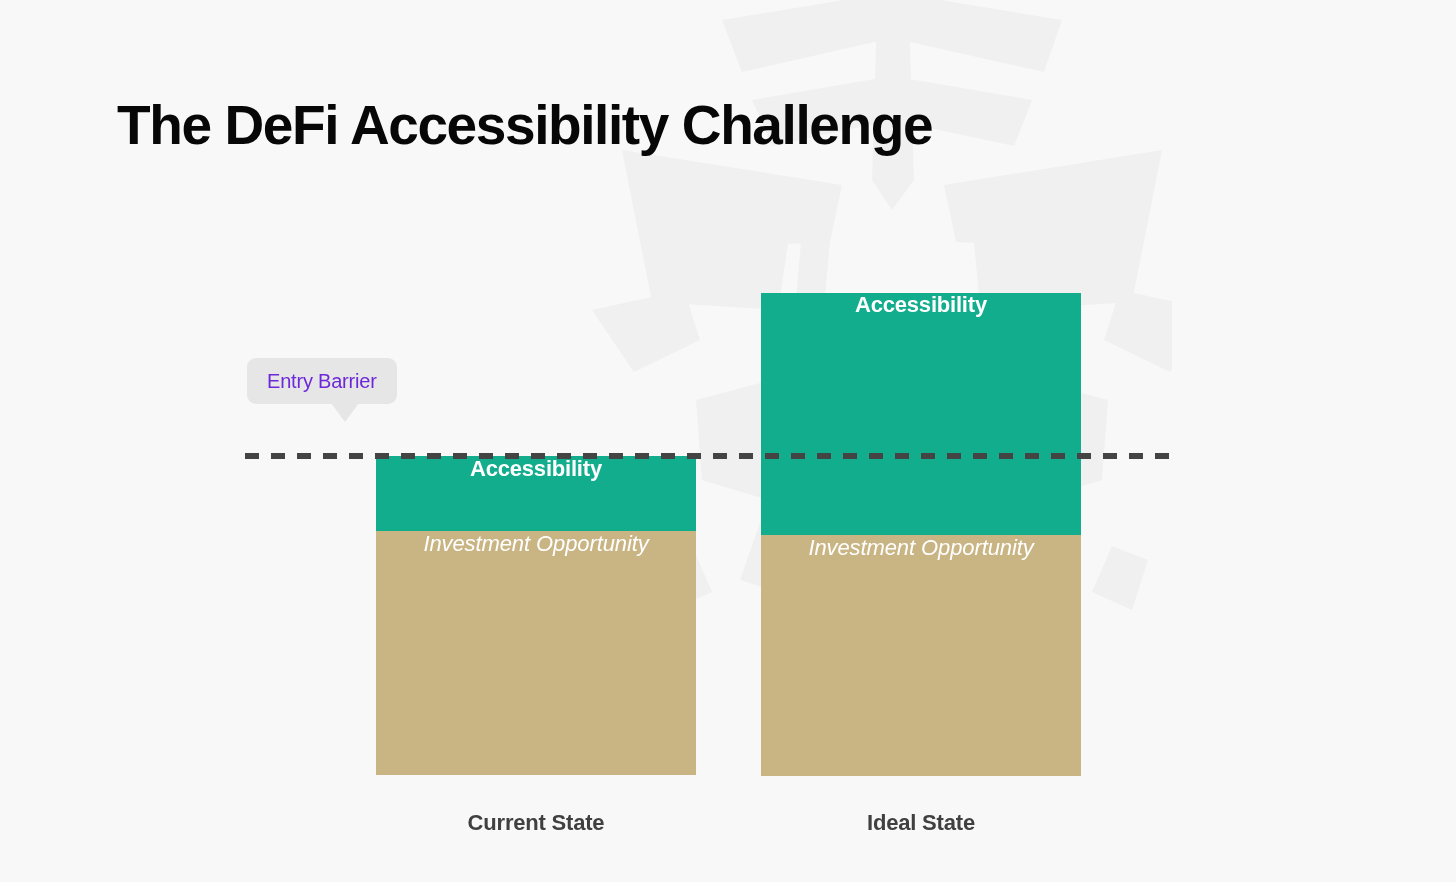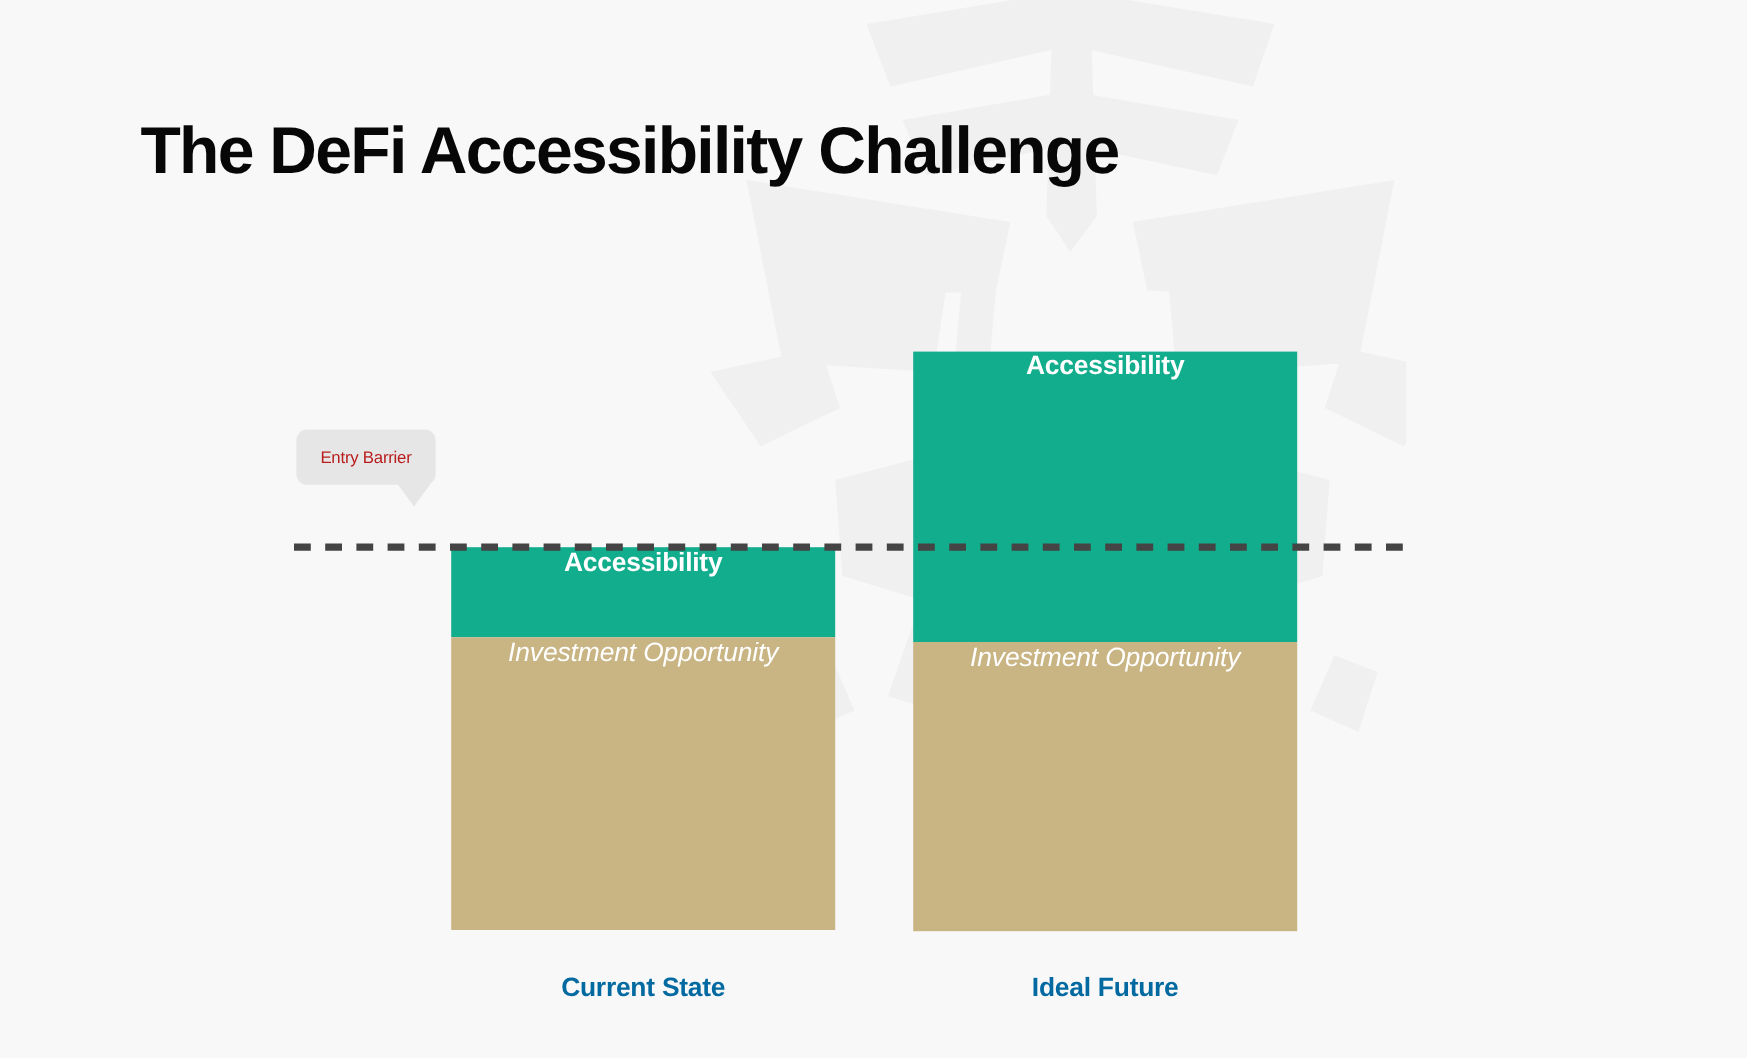--- a/index.html
+++ b/index.html
@@ -90,21 +90,21 @@
     font-weight: normal;
     letter-spacing: -0.1px;
     white-space: nowrap;
   }
 
   .cat-label {
     position: absolute;
     text-align: center;
     font-size: 22px;
     font-weight: bold;
-    color: #0369a1;
+    color: #404040;
     letter-spacing: -0.2px;
     white-space: nowrap;
   }
 
   
   #threshold-line {
     position: absolute;
     left: 245px;
     top: 449px;
     width: 965px;
@@ -118,22 +118,22 @@
     left: 247px;
     top: 358px;
     height: 46px;
     padding: 0 20px;
     display: flex;
     align-items: center;
     background: #e6e6e6;
     border-radius: 9px;
   }
   #entry-barrier-label {
-    font-size: 14px;
-    color: #b91c1c;
+    font-size: 20px;
+    color: #6d28d9;
     letter-spacing: -0.2px;
     white-space: nowrap;
   }
   #entry-barrier-tail {
     position: absolute;
     left: 331px;
     top: 403px;
     width: 0; height: 0;
     border-left: 14px solid transparent;
     border-right: 14px solid transparent;
@@ -195,21 +195,21 @@
     <div class="cat-label" style="left:376px; top:810px; width:320px;">Current State</div>
 
     <div class="bar-group" style="left:761px; top:293px; width:320px; height:483px;">
       <div class="bar-seg seg-accessibility" style="top:0px; height:242px;">
         <span class="seg-label-bold" style="position:relative; top:-1px;">Accessibility</span>
       </div>
       <div class="bar-seg seg-investment" style="top:242px; height:241px;">
         <span class="seg-label-light">Investment Opportunity</span>
       </div>
     </div>
-    <div class="cat-label" style="left:761px; top:810px; width:320px;">Ideal Future</div>
+    <div class="cat-label" style="left:761px; top:810px; width:320px;">Ideal State</div>
 
     <svg id="threshold-line" viewBox="0 0 965 14" xmlns="http://www.w3.org/2000/svg" aria-hidden="true">
       <line x1="0" y1="7" x2="938" y2="7" stroke="#444444" stroke-width="6" stroke-dasharray="14 12" stroke-linecap="butt"></line>
       <polygon points="936,0 965,7 936,14" fill="#444444"></polygon>
     </svg>
 
     <div id="entry-barrier-callout">
       <span id="entry-barrier-label">Entry Barrier</span>
     </div>
     <div id="entry-barrier-tail"></div>

